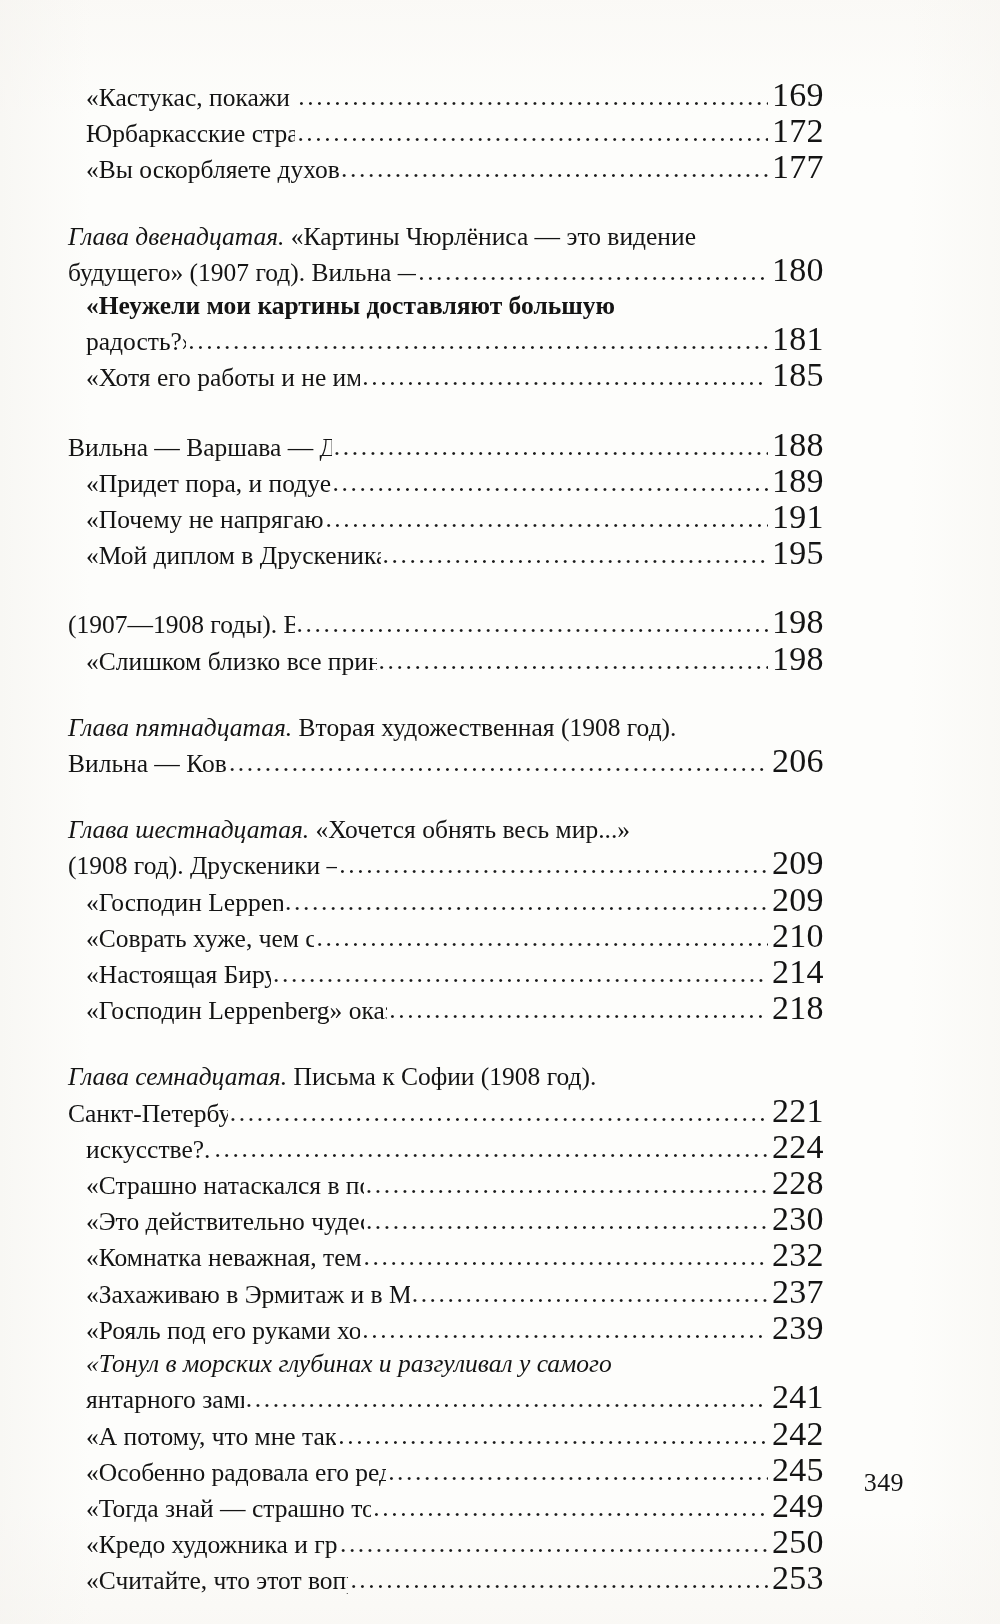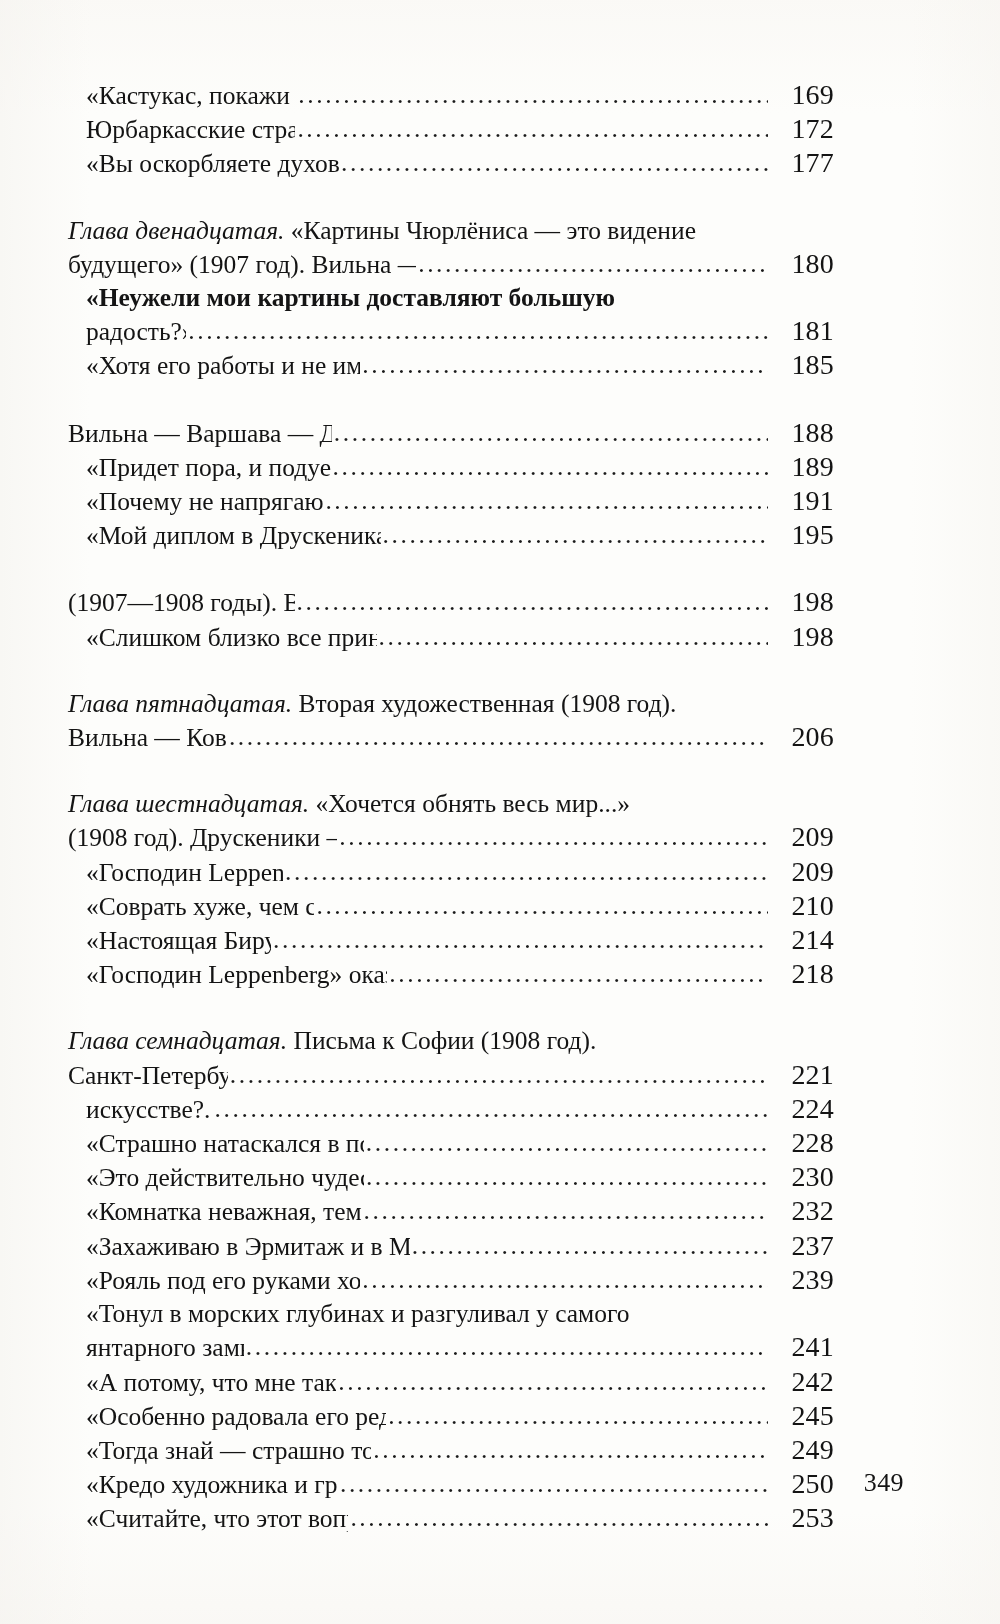--- a/index.html
+++ b/index.html
@@ -49,22 +49,22 @@
     overflow: hidden;
     margin: 0 4px 0 2px;
     font-size: 25.5px;
     letter-spacing: 2.6px;
     color: #1a1a1a;
     transform: translateY(-1px);
   }
   .row .pageno {
     flex: 0 0 auto;
     width: 62px;
-    text-align: right;
-    font-size: 28px;
+    text-align: left;
+    font-size: 34px;
     letter-spacing: 0.2px;
   }
   
   .chapter {
     margin-top: 33px;
   }
   .chapter .chapline {
     font-size: 25.5px;
     line-height: 33.2px;
   }
@@ -274,21 +274,21 @@
       </div>
     </div>
     <div>
       <div class="row sub">
         <span class="label">«Рояль под его руками ходуном ходил»</span>
         <span class="leaders">......................................................................</span>
         <span class="pageno">239</span>
       </div>
     </div>
     <div>
-      <div class="plainline" style="padding-left: 18px;">«Тонул в морских глубинах и разгуливал у самого</div>
+      <div class="plainline" style="padding-left: 18px; font-style: italic;">«Тонул в морских глубинах и разгуливал у самого</div>
       <div class="row sub">
         <span class="label">янтарного замка»</span>
         <span class="leaders">......................................................................</span>
         <span class="pageno">241</span>
       </div>
     </div>
     <div>
       <div class="row sub">
         <span class="label">«А потому, что мне так хотелось»</span>
         <span class="leaders">......................................................................</span>

